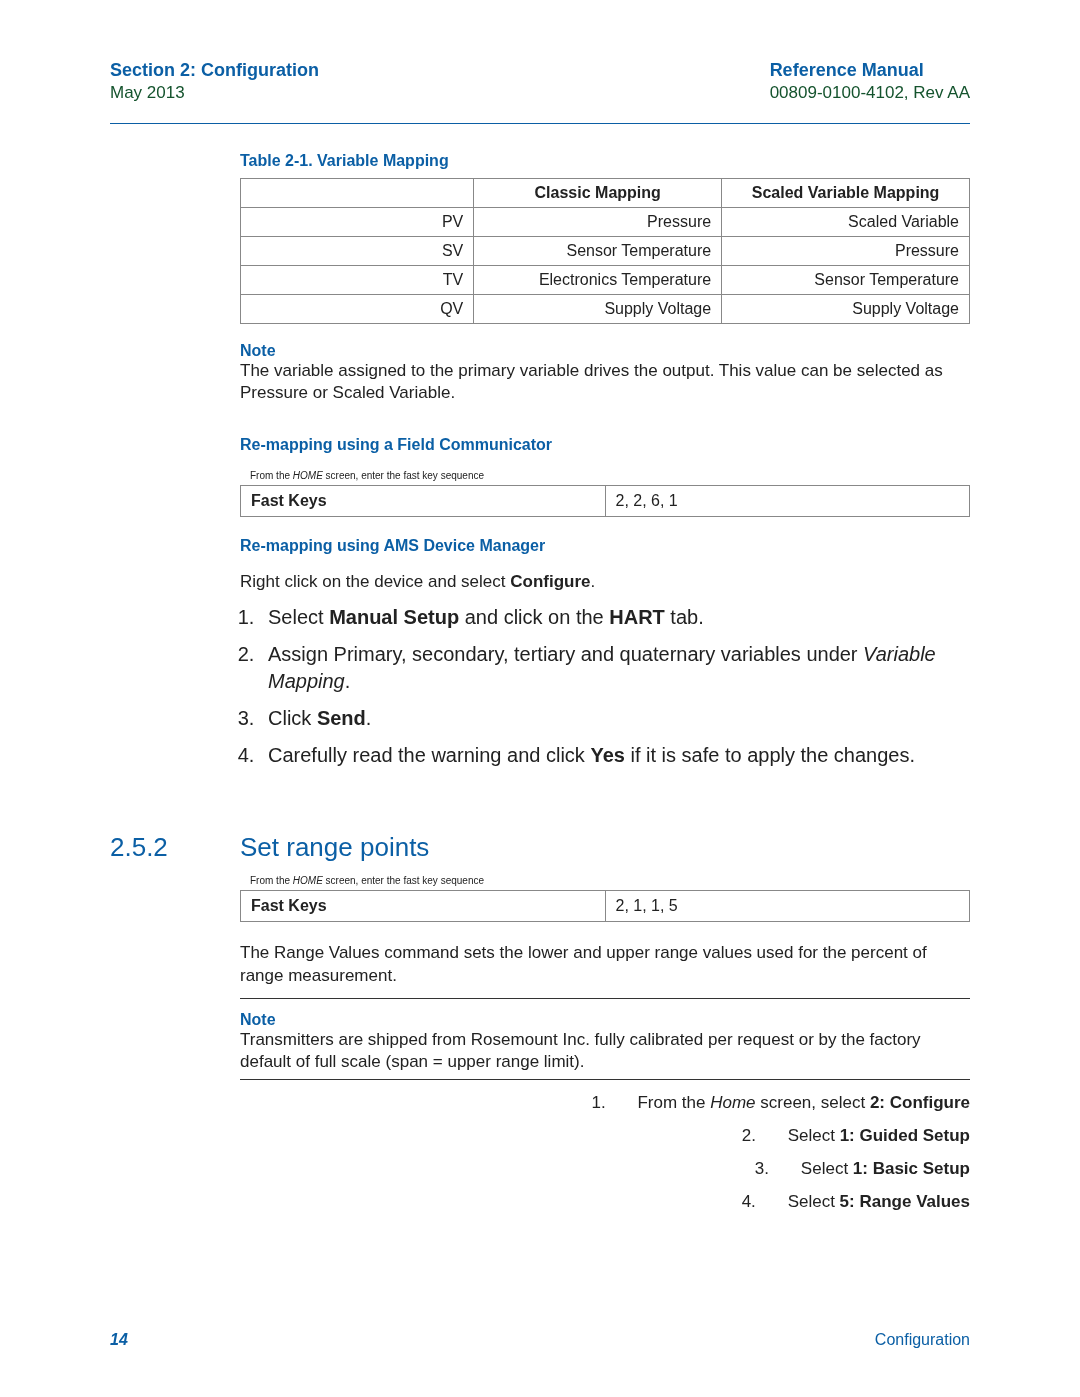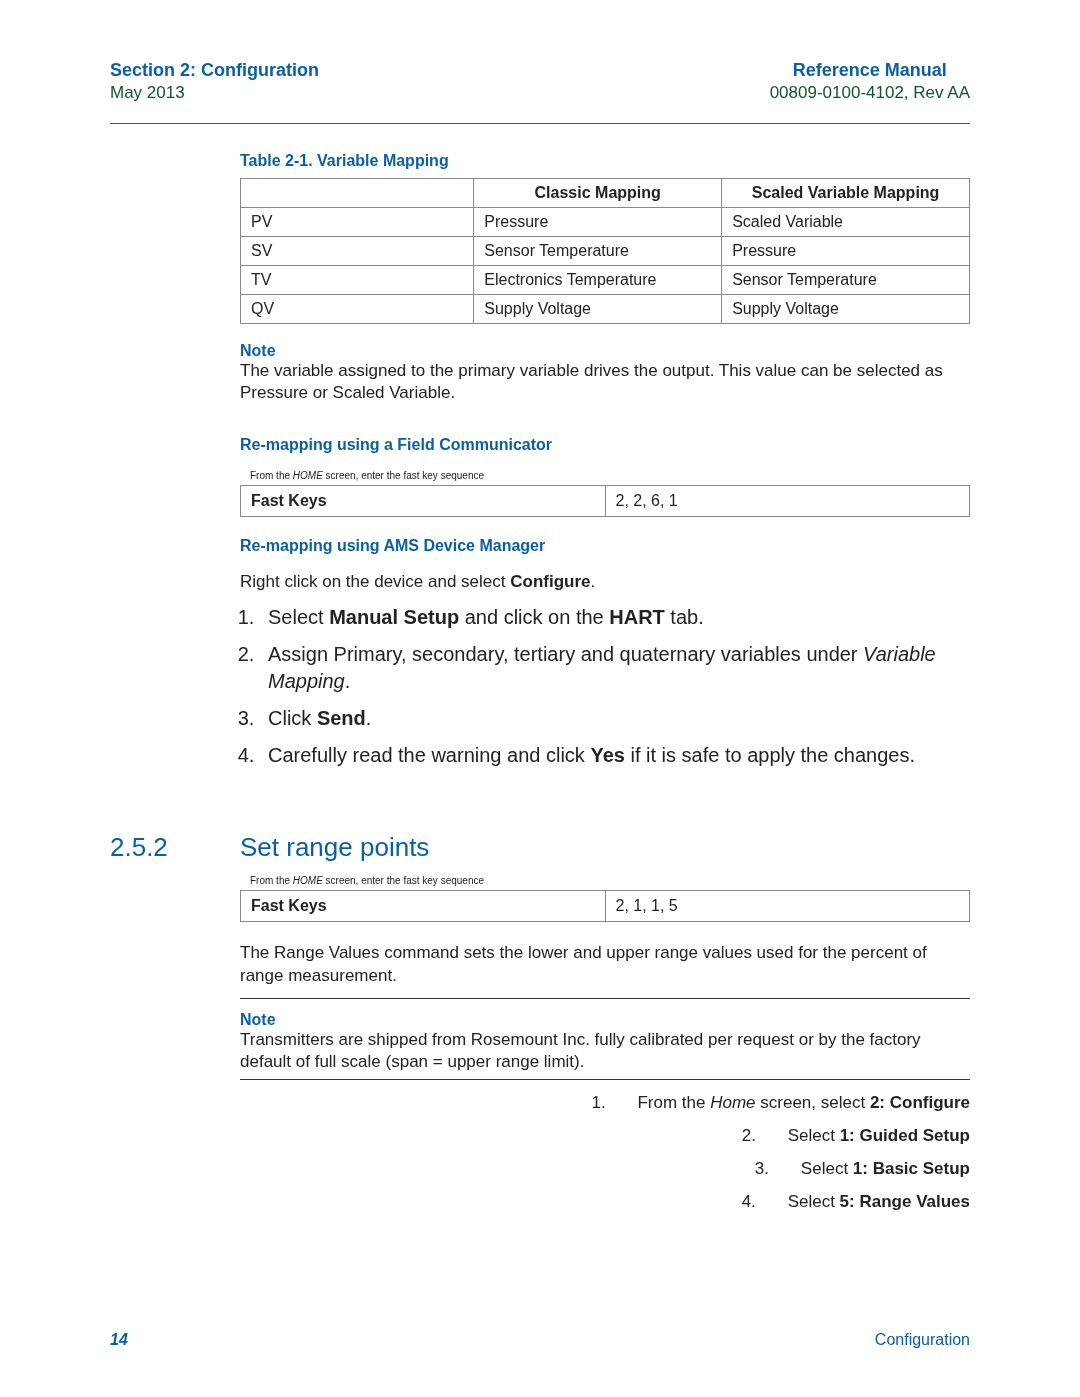--- a/index.html
+++ b/index.html
@@ -28,21 +28,21 @@
   .hdr-left-title, .hdr-right-title {
     font-size: 18px;
     font-weight: 700;
     color: #0b5fa5;
   }
   .hdr-left-sub, .hdr-right-sub {
     font-size: 17px;
     color: #14532d;
     margin-top: 2px;
   }
-  .hdr-right { text-align: center; }
+  .hdr-right { text-align: left; }
   .hr-blue {
     border: none;
     border-top: 1px solid #0b5fa5;
     margin: 20px 0 28px 0;
   }
   .content-col {
     margin-left: 130px; 
   }
   .table-caption {
     font-size: 16px;
@@ -51,21 +51,21 @@
     margin-bottom: 8px;
   }
   table.var-map {
     border-collapse: collapse;
     width: 100%;
     font-size: 16px;
   }
   table.var-map th, table.var-map td {
     border: 1px solid #888;
     padding: 5px 10px;
-    text-align: left;
+    text-align: right;
     vertical-align: middle;
   }
   table.var-map thead th {
     text-align: center;
     font-weight: 700;
   }
   table.var-map thead th:first-child {
     background: #ffffff;
   }
   .note-label {

